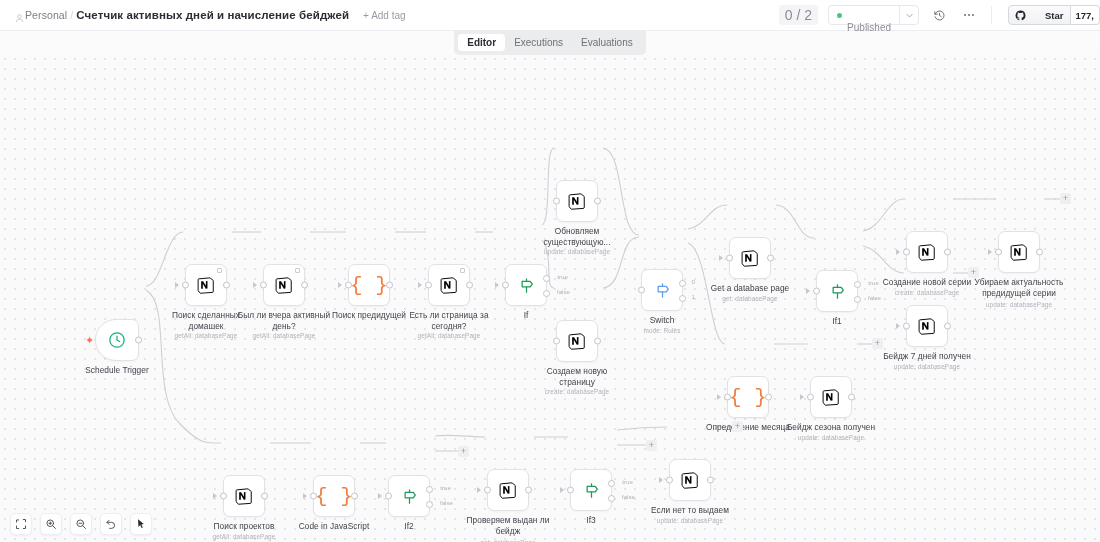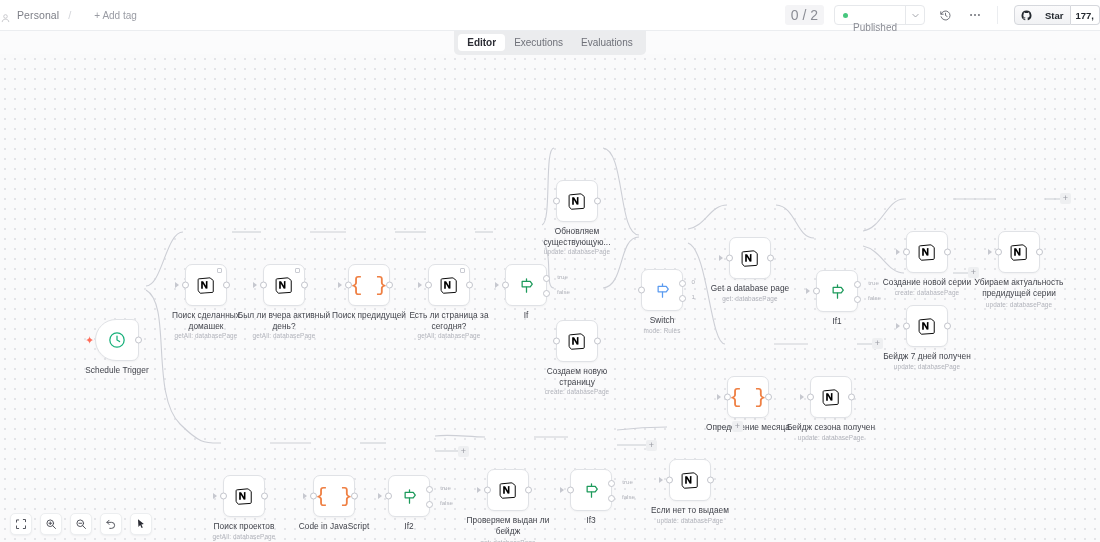--- a/index.html
+++ b/index.html
@@ -9,21 +9,21 @@
     background: #fbfbfc; overflow: hidden;
   }
   #app { position: relative; width: 1100px; height: 542px; }
 
   
   .header {
     position: absolute; top: 0; left: 0; width: 1100px; height: 31px;
     background: #fff; border-bottom: 1px solid #ebedf0;
     display: flex; align-items: center; z-index: 40;
   }
-  .hdr-left { display: flex; align-items: center; gap: 6px; }
+  .hdr-left { display: flex; align-items: center; padding-left: 14px; }
   .person-icon { width: 11px; height: 11px; display: inline-block; opacity: .55; }
   .crumb-personal { font-size: 10.5px; color: #7d7f87; letter-spacing: .1px; }
   .crumb-sep { font-size: 11px; color: #d3d5da; margin: 0 3px; }
   .wf-title { font-size: 11.5px; color: #2b2c34; font-weight: 600; letter-spacing: .1px; }
   .add-tag { font-size: 10px; color: #9a9ca4; margin-left: 14px; cursor: pointer; }
 
   .hdr-right {
     margin-left: auto; display: flex; align-items: center; gap: 10px; padding-right: 0;
     height: 100%;
   }
@@ -33,21 +33,21 @@
   }
   .pub-group { display: flex; align-items: center; border: 1px solid #e6e8eb; border-radius: 4px; height: 20px; }
   .pub-state { display: flex; align-items: center; gap: 5px; padding: 0 8px; }
   .dot-green { width: 5px; height: 5px; border-radius: 50%; background: #46c77e; }
   .pub-label { font-size: 10px; color: #8b8d95; margin-top: 24px; }
   .pub-caret { border-left: 1px solid #e6e8eb; width: 19px; height: 100%; display: flex; align-items: center; justify-content: center; }
   .ico-btn { width: 20px; height: 20px; display: flex; align-items: center; justify-content: center; cursor: pointer; color: #62646c; }
   .hdr-divider { width: 1px; height: 18px; background: #ebedf0; margin-left: 2px; }
   .gh-group { display: flex; align-items: center; height: 20px; margin-left: 6px; }
   .gh-star {
-    display: flex; align-items: center; gap: 13px;
+    display: flex; align-items: center; gap: 19px;
     border: 1px solid #d6d8dd; border-radius: 4px 0 0 4px;
     background: linear-gradient(#fbfbfc,#f1f2f4);
     padding: 0 6px; height: 20px;
   }
   .gh-star span { font-size: 9.5px; font-weight: 700; color: #24292f; }
   .gh-count {
     border: 1px solid #d6d8dd; border-left: none; border-radius: 0 4px 4px 0;
     background: #fff; padding: 0 5px; height: 20px; display: flex; align-items: center;
     font-size: 9.5px; font-weight: 600; color: #24292f; overflow: hidden; white-space: nowrap;
   }
@@ -157,20 +157,21 @@
   <div class="header">
     <div class="hdr-left">
       <span class="person-icon">
         <svg viewBox="0 0 16 16" width="11" height="11">
             <circle cx="8" cy="5" r="2.6" fill="none" stroke="#8a8c94" stroke-width="1.2"></circle>
             <path d="M3.2 13.2c0-2.7 2.1-4.2 4.8-4.2s4.8 1.5 4.8 4.2" fill="none" stroke="#8a8c94" stroke-width="1.2"></path>
           </svg>
       </span>
       <span class="crumb-personal">Personal</span>
       <span class="crumb-sep">/</span>
+      <span class="wf-title">Счетчик активных дней и начисление бейджей</span>
       <span class="add-tag">+ Add tag</span>
     </div>
 
     <div class="hdr-right">
       <span class="counter-pill">0 / 2</span>
 
       <div class="pub-group">
         <div class="pub-state">
           <span class="dot-green"></span>
           <span class="pub-label">Published</span>

